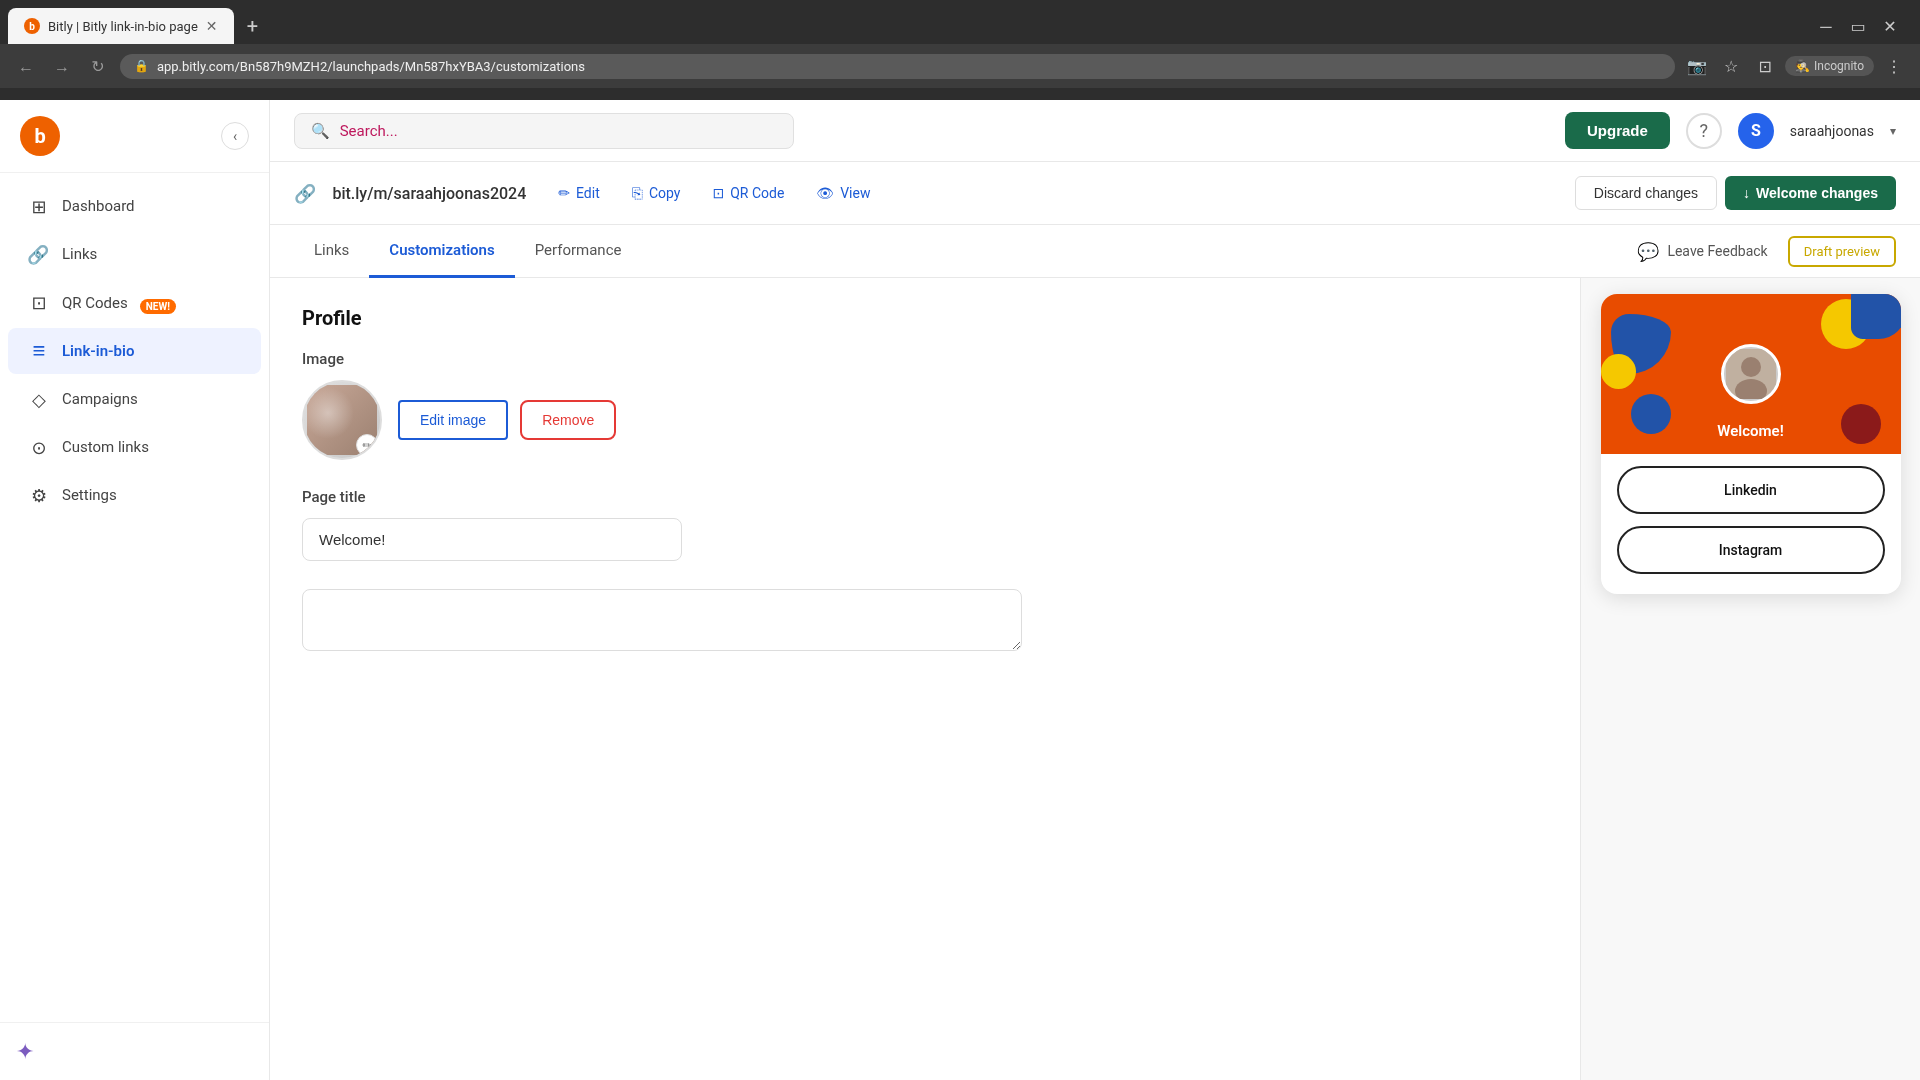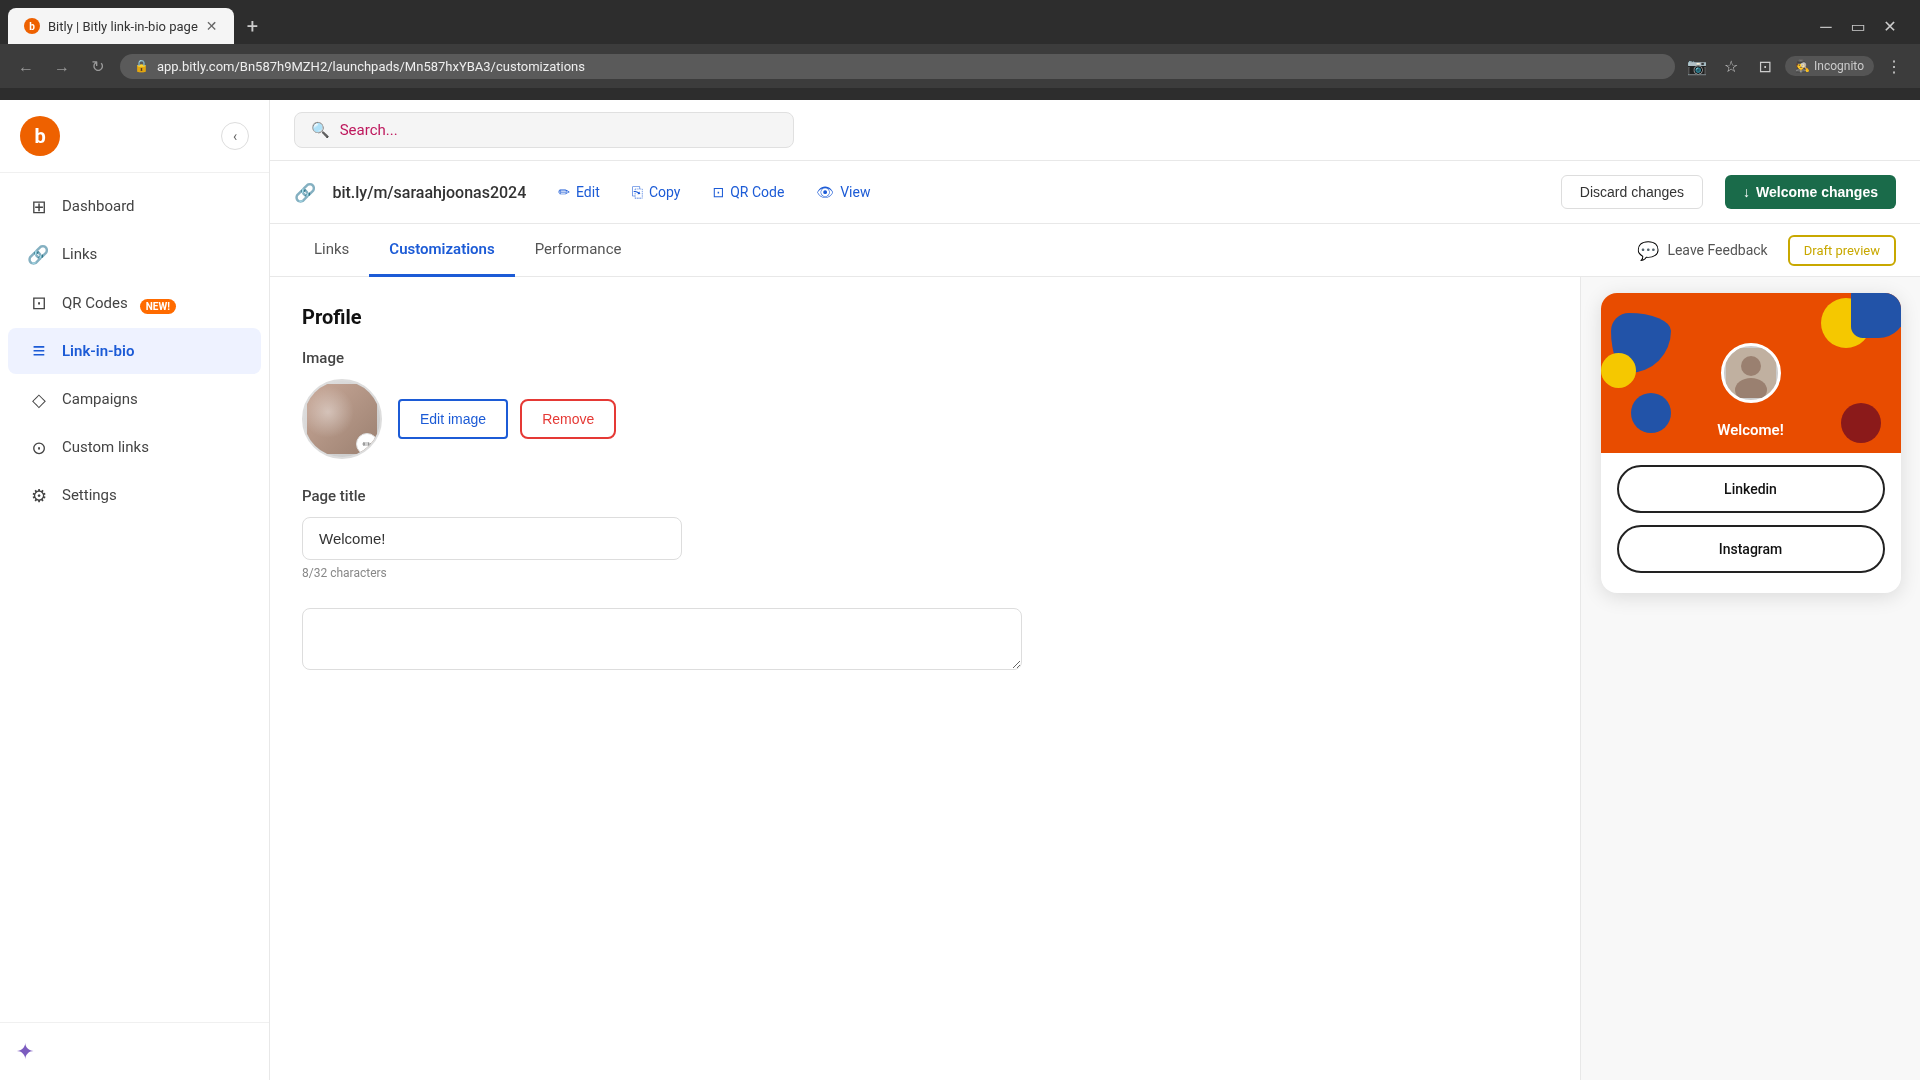--- a/index.html
+++ b/index.html
@@ -291,21 +291,21 @@
       display: flex;
       align-items: center;
       gap: 6px;
       color: #1c5bd6;
       font-size: 14px;
       cursor: pointer;
       padding: 4px 8px;
     }
     .publish-area {
       display: flex;
-      gap: 22px;
+      gap: 8px;
       margin-left: auto;
       justify-content: space-between;
     }
     .discard-btn {
       padding: 8px 18px;
       border: 1px solid #ddd;
       border-radius: 6px;
       background: white;
       color: #333;
       font-size: 14px;
@@ -656,20 +656,27 @@
       <span class="sparkle-icon">✦</span>
     </div>
   </div>
 
   <div class="main-area">
 
     <div class="top-header">
       <div class="search-bar">
         <span>🔍</span>
         <span style="color:#be185d;">Search...</span>
+      </div>
+      <div class="header-right">
+        <button class="upgrade-btn">Upgrade</button>
+        <div class="help-btn">?</div>
+        <div class="user-avatar">S</div>
+        <span class="user-name">saraahjoonas</span>
+        <span class="dropdown-arrow">▾</span>
       </div>
     </div>
 
     <div class="page-url-bar">
       <span class="url-icon">🔗</span>
       <span class="url-text">bit.ly/m/saraahjoonas2024</span>
       <div class="url-actions">
         <div class="url-action-btn">
           <span>✏</span>
           <span>Edit</span>
@@ -722,21 +729,20 @@
             <div class="image-actions">
               <button class="edit-img-btn">Edit image</button>
               <button class="remove-btn">Remove</button>
             </div>
           </div>
         </div>
 
         <div class="field-section">
           <div class="field-label">Page title</div>
           <input class="text-input" type="text" value="Welcome!" style="">
-          <div class="char-count">8/32 characters</div>
         </div>
 
         <div class="field-section">
           <textarea class="description-input" style=""></textarea>
         </div>
       </div>
 
       <div class="preview-panel">
         <div class="preview-card">
           <div class="preview-banner">

